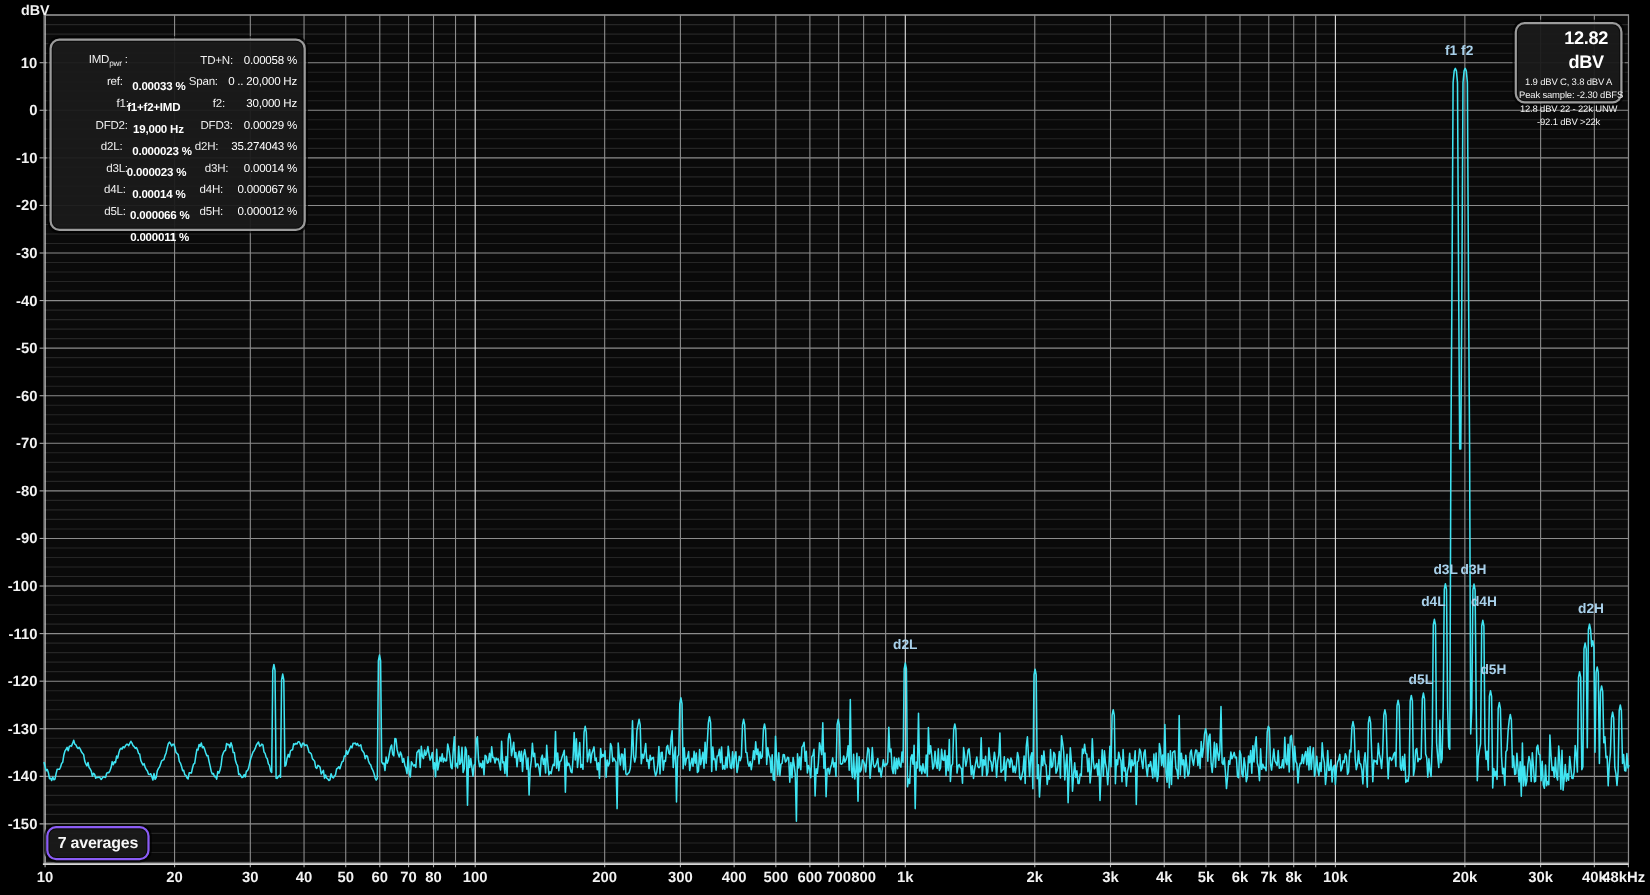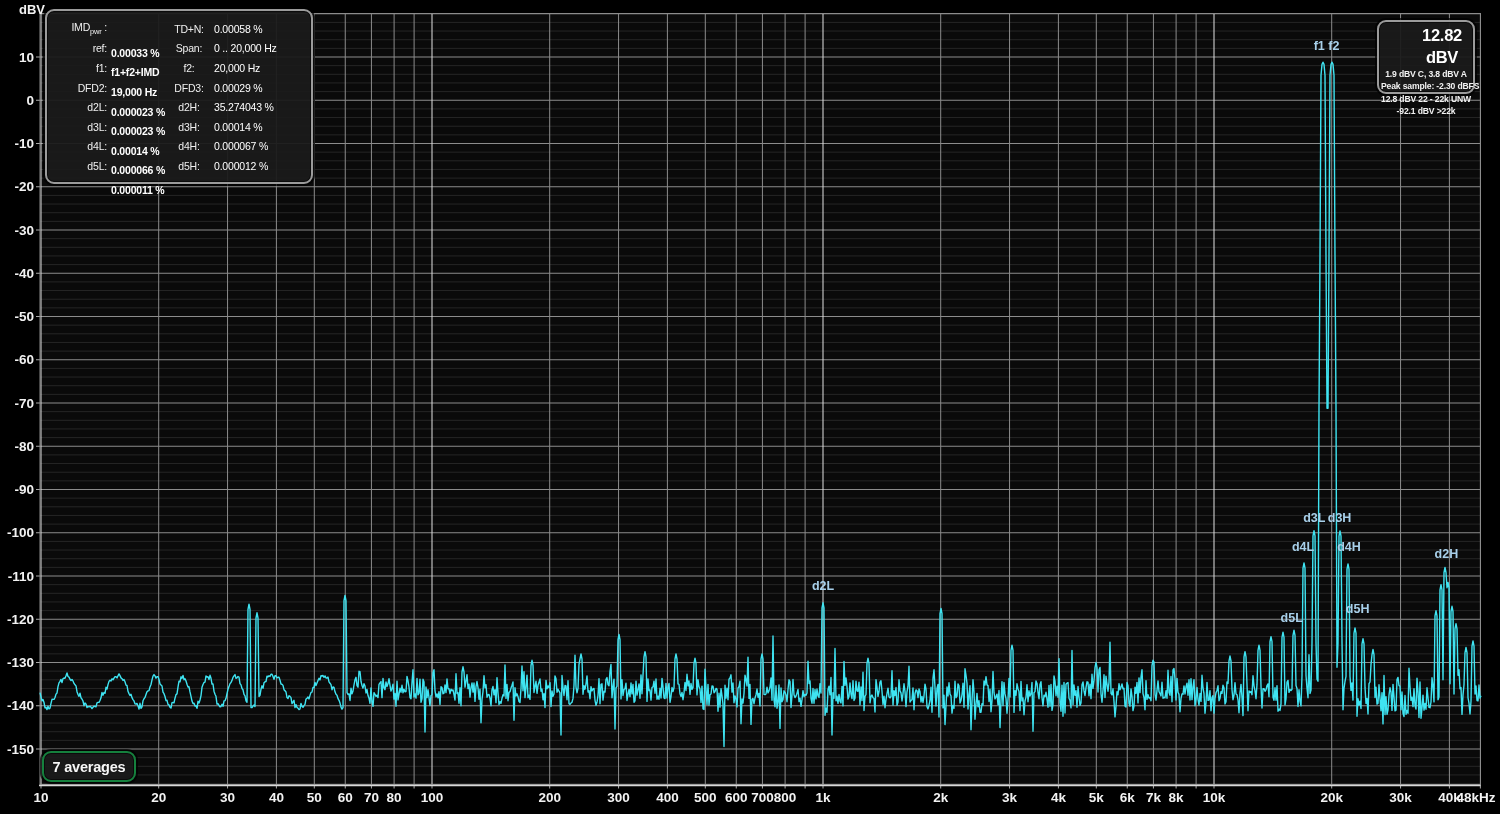--- a/index.html
+++ b/index.html
@@ -3,32 +3,32 @@
 <meta charset="utf-8">
 <style>
   html,body{margin:0;padding:0;background:#000;}
   .screen{position:relative;width:1500px;height:814px;background:#000;overflow:hidden;
           font-family:"Liberation Sans",sans-serif;-webkit-font-smoothing:antialiased;}
   #chart{position:absolute;left:0;top:0;}
   .unit{position:absolute;left:7px;top:2px;color:#f2f2f2;font-size:13px;font-weight:bold;margin-left:12px;}
   .panel{position:absolute;background:rgba(27,27,27,0.94);border:2px solid #9b9b9b;border-radius:9px;
          box-shadow:0 0 0 2px rgba(0,0,0,0.7), inset 0 0 0 1px rgba(0,0,0,0.55);
          color:#fff;box-sizing:border-box;}
-  .panel-left{left:45px;top:9px;width:268px;height:175px;padding:8px 6px 4px 12px;}
+  .panel-left{left:45px;top:35px;width:233px;height:175px;padding:8px 6px 4px 22px;}
   .mrow{display:flex;align-items:center;height:19.6px;font-size:10.5px;letter-spacing:-0.2px;white-space:nowrap;}
   .ml{width:48px;text-align:right;color:#efefef;}
   .mv{width:57px;margin-left:4px;font-weight:bold;color:#fff;margin-top:48px;}
   .ml2{width:42px;text-align:center;color:#efefef;}
   .mv2{flex:1;margin-left:4px;font-weight:normal;color:#fff;}
   .ml sub{font-size:7.5px;}
   .panel-right{left:1377px;top:20px;width:98px;height:74px;padding:2px 2px;text-align:center;}
   .big{font-size:16.5px;font-weight:bold;line-height:22px;letter-spacing:-0.3px;margin-left:32px;}
-  .sm{font-size:8.6px;line-height:12.4px;font-weight:700;letter-spacing:-0.15px;color:#f2f2f2;white-space:nowrap;}
+  .sm{font-size:8.6px;line-height:12.4px;font-weight:400;letter-spacing:-0.15px;color:#f2f2f2;white-space:nowrap;}
   .avg-badge{position:absolute;left:42px;top:751px;width:94px;height:31px;background:rgba(27,27,27,0.94);
-         border:2px solid #15803d;border-radius:9px;box-shadow:0 0 0 2px rgba(0,0,0,0.7), inset 0 0 0 1px rgba(0,0,0,0.55);
+         border:2px solid #8b5cf6;border-radius:9px;box-shadow:0 0 0 2px rgba(0,0,0,0.7), inset 0 0 0 1px rgba(0,0,0,0.55);
          color:#f7f7f7;font-size:14.5px;font-weight:600;display:flex;align-items:center;justify-content:center;
          box-sizing:border-box;letter-spacing:-0.2px;}
 </style>
 </head>
 <body>
 
 <div class="screen">
 
   <svg id="chart" width="1500" height="814">
       <rect x="40" y="13.5" width="1440.5" height="771" fill="#0a0a0a"></rect>
@@ -275,21 +275,21 @@
     <div class="mrow">
       <span class="ml">ref:</span>
       <span class="mv">f1+f2+IMD</span>
       <span class="ml2">Span:</span>
       <span class="mv2">0 .. 20,000 Hz</span>
     </div>
     <div class="mrow">
       <span class="ml">f1:</span>
       <span class="mv">19,000 Hz</span>
       <span class="ml2">f2:</span>
-      <span class="mv2">20,000 Hz</span>
+      <span class="mv2">30,000 Hz</span>
     </div>
     <div class="mrow">
       <span class="ml">DFD2:</span>
       <span class="mv">0.000023 %</span>
       <span class="ml2">DFD3:</span>
       <span class="mv2">0.00029 %</span>
     </div>
     <div class="mrow">
       <span class="ml">d2L:</span>
       <span class="mv">0.000023 %</span>

